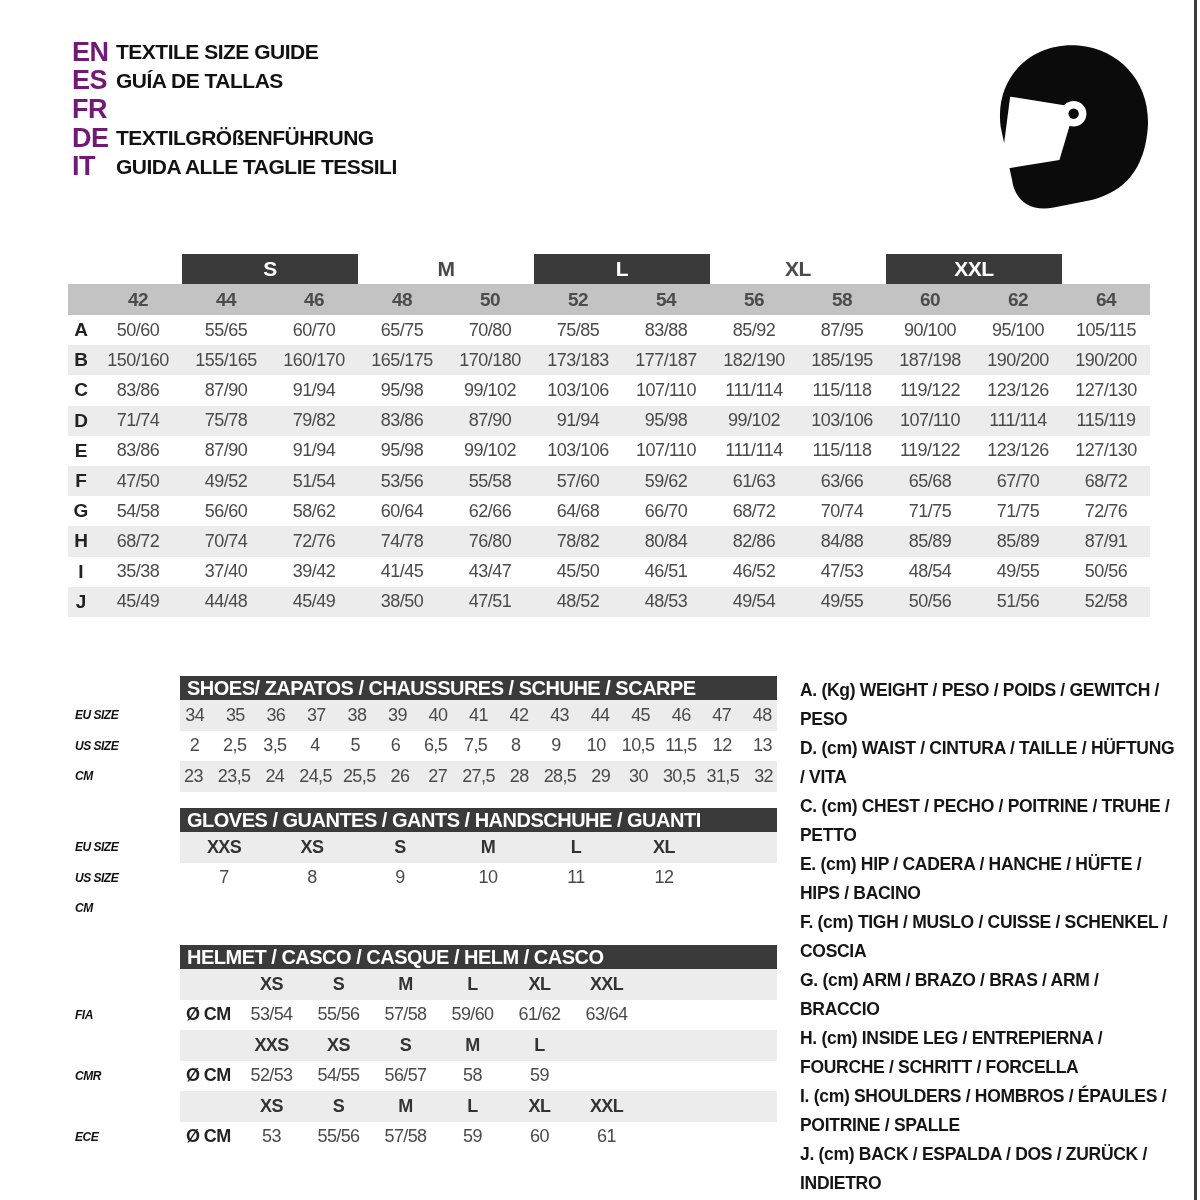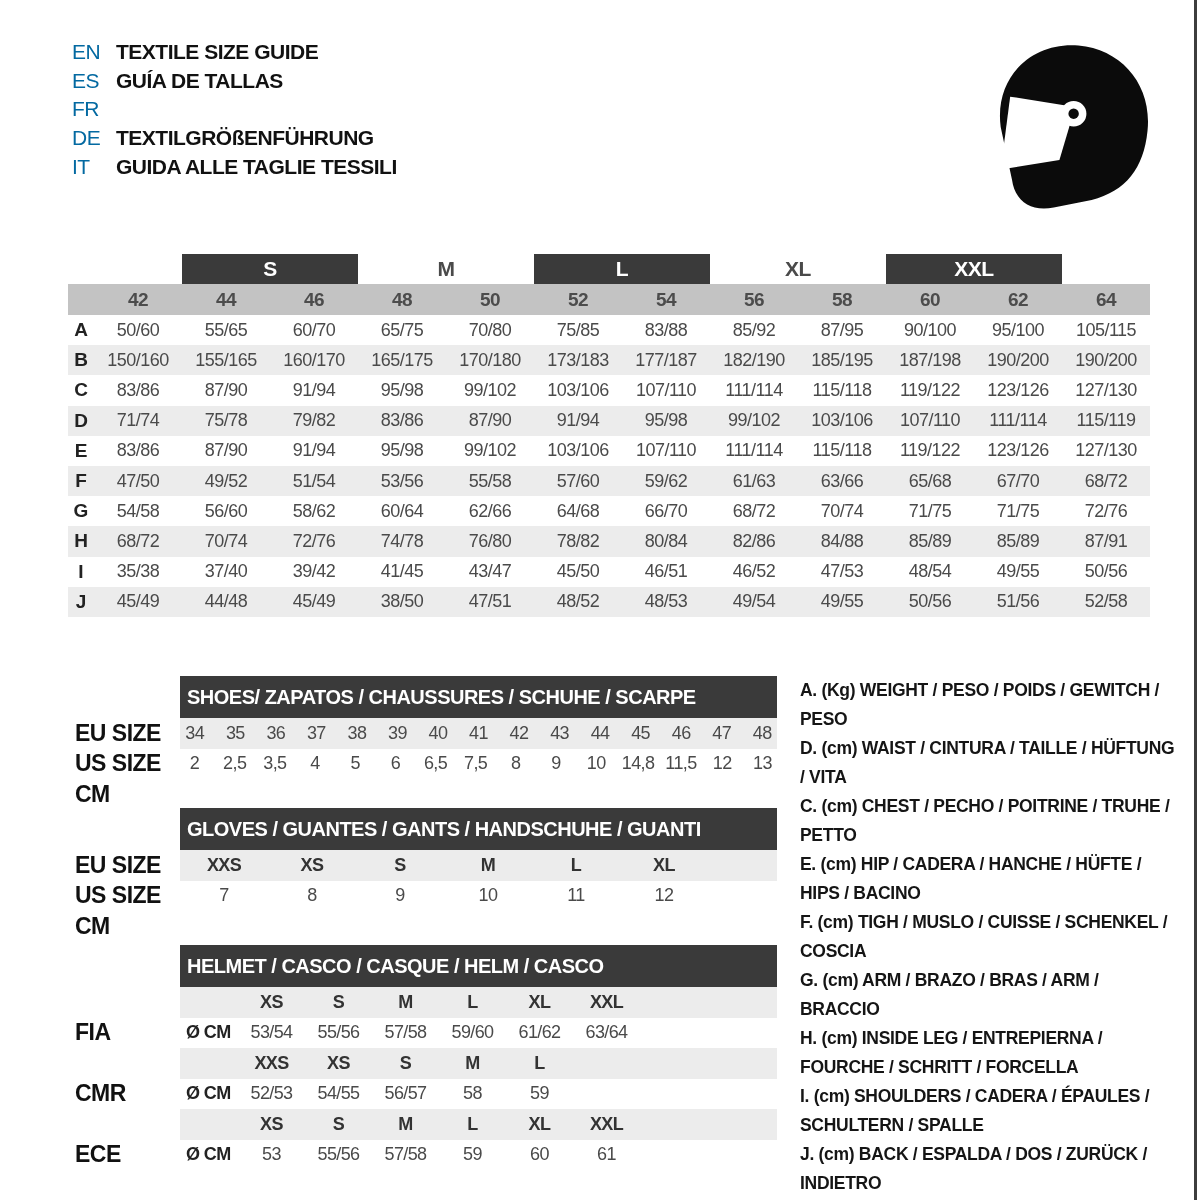--- a/index.html
+++ b/index.html
@@ -4,21 +4,21 @@
 <style>
   html,body { margin:0; padding:0; background:#fff; }
   .page {
     position:relative; width:1200px; height:1200px; background:#fff;
     font-family:"Liberation Sans", sans-serif; overflow:hidden;
   }
 
   
   .title-block { position:absolute; left:72px; top:38px; }
   .title-row { display:flex; height:28.6px; align-items:center; }
-  .lang-code { width:44px; font-weight:normal; font-size:21px; letter-spacing:-0.5px; color:#0369a1; }
+  .lang-code { width:44px; font-weight:bold; font-size:27px; letter-spacing:-0.5px; color:#701a75; }
   .title-text { font-weight:bold; font-size:21px; letter-spacing:-0.5px; color:#111; white-space:nowrap; }
 
   
   .helmet-wrap { position:absolute; left:972px; top:36px; width:190px; height:180px; }
 
   
   .main-table { position:absolute; left:68px; top:254px; width:1082px; }
   .grid13 { display:grid; grid-template-columns:26px repeat(12,1fr); }
   .group-row { height:30px; }
   .group-cell { display:flex; align-items:center; justify-content:center;
@@ -32,26 +32,26 @@
   .m-label { display:flex; align-items:center; justify-content:center;
     font-weight:bold; font-size:19px; color:#222; }
   .m-cell { display:flex; align-items:center; justify-content:center;
     font-size:18px; color:#4a4a4a; letter-spacing:-0.5px; white-space:nowrap; }
 
   
   .sub { position:absolute; left:68px; width:712px; }
   #shoes-section { top:676px; }
   #gloves-section { top:808px; }
   #helmet-section { top:945px; }
-  .sub-bar { margin-left:112px; width:597px; height:42px; background:var(--c-dark,#3a3a3a);
+  .sub-bar { margin-left:112px; width:597px; height:24px; background:var(--c-dark,#3a3a3a);
     color:#fff; display:flex; align-items:center; padding-left:7px; box-sizing:border-box;
     font-weight:bold; font-size:20px; letter-spacing:-0.5px; white-space:nowrap; }
   .sub-row { display:flex; height:30.5px; }
-  .r-label { width:112px; display:flex; align-items:center; font-weight:bold; font-size:23px;
-    color:#111; letter-spacing:-0.5px; padding-left:7px; box-sizing:border-box; }
+  .r-label { width:112px; display:flex; align-items:center; font-weight:bold; font-size:12px;
+    color:#111; letter-spacing:-0.5px; padding-left:7px; box-sizing:border-box;font-style:italic; }
   .band { width:597px; display:grid; }
   .band.gray { background:var(--c-stripe,#ececec); }
   .band .cell { display:flex; align-items:center; justify-content:center;
     font-size:18px; color:#4a4a4a; letter-spacing:-0.6px; white-space:nowrap; }
   .band .cell.bold { font-weight:bold; color:#333; }
   .shoes-band  { grid-template-columns:repeat(15,1fr);gap:11px; }
   .gloves-band { grid-template-columns:repeat(6,88px) 1fr; }
   .helmet-band { grid-template-columns:58px repeat(6,67px) 1fr; }
   .band .unit { justify-content:flex-start; padding-left:6px; font-weight:bold; color:#222; }
 
@@ -310,28 +310,45 @@
             <div class="cell">2,5</div>
             <div class="cell">3,5</div>
             <div class="cell">4</div>
             <div class="cell">5</div>
             <div class="cell">6</div>
             <div class="cell">6,5</div>
             <div class="cell">7,5</div>
             <div class="cell">8</div>
             <div class="cell">9</div>
             <div class="cell">10</div>
-            <div class="cell">14,8</div>
+            <div class="cell">10,5</div>
             <div class="cell">11,5</div>
             <div class="cell">12</div>
             <div class="cell">13</div>
           </div>
         </div>
         <div class="sub-row">
           <div class="r-label">CM</div>
+          <div class="band shoes-band gray">
+            <div class="cell">23</div>
+            <div class="cell">23,5</div>
+            <div class="cell">24</div>
+            <div class="cell">24,5</div>
+            <div class="cell">25,5</div>
+            <div class="cell">26</div>
+            <div class="cell">27</div>
+            <div class="cell">27,5</div>
+            <div class="cell">28</div>
+            <div class="cell">28,5</div>
+            <div class="cell">29</div>
+            <div class="cell">30</div>
+            <div class="cell">30,5</div>
+            <div class="cell">31,5</div>
+            <div class="cell">32</div>
+          </div>
         </div>
       </div>
   </section>
 
   <section id="gloves-section" class="sub">
     <div class="sub-bar">GLOVES / GUANTES / GANTS / HANDSCHUHE / GUANTI</div>
     <div>
         <div class="sub-row">
           <div class="r-label">EU SIZE</div>
           <div class="band gloves-band gray">
@@ -439,18 +456,18 @@
   </section>
 
   <aside class="legend">
       <div class="legend-item">A. (Kg) WEIGHT / PESO / POIDS / GEWITCH / PESO</div>
       <div class="legend-item">D. (cm) WAIST / CINTURA / TAILLE / HÜFTUNG / VITA</div>
       <div class="legend-item">C. (cm) CHEST / PECHO / POITRINE / TRUHE / PETTO</div>
       <div class="legend-item">E. (cm) HIP / CADERA / HANCHE / HÜFTE / HIPS /  BACINO</div>
       <div class="legend-item">F. (cm) TIGH / MUSLO / CUISSE / SCHENKEL / COSCIA</div>
       <div class="legend-item">G. (cm) ARM  / BRAZO / BRAS / ARM / BRACCIO</div>
       <div class="legend-item">H. (cm) INSIDE LEG / ENTREPIERNA / FOURCHE / SCHRITT / FORCELLA</div>
-      <div class="legend-item">I.  (cm) SHOULDERS / CADERA / ÉPAULES / SCHULTERN / SPALLE</div>
+      <div class="legend-item">I.  (cm) SHOULDERS / HOMBROS / ÉPAULES / POITRINE / SPALLE</div>
       <div class="legend-item">J. (cm) BACK / ESPALDA / DOS / ZURÜCK / INDIETRO</div>
     </aside>
 
   <div class="edge-line"></div>
 </div>
 
 </body></html>

